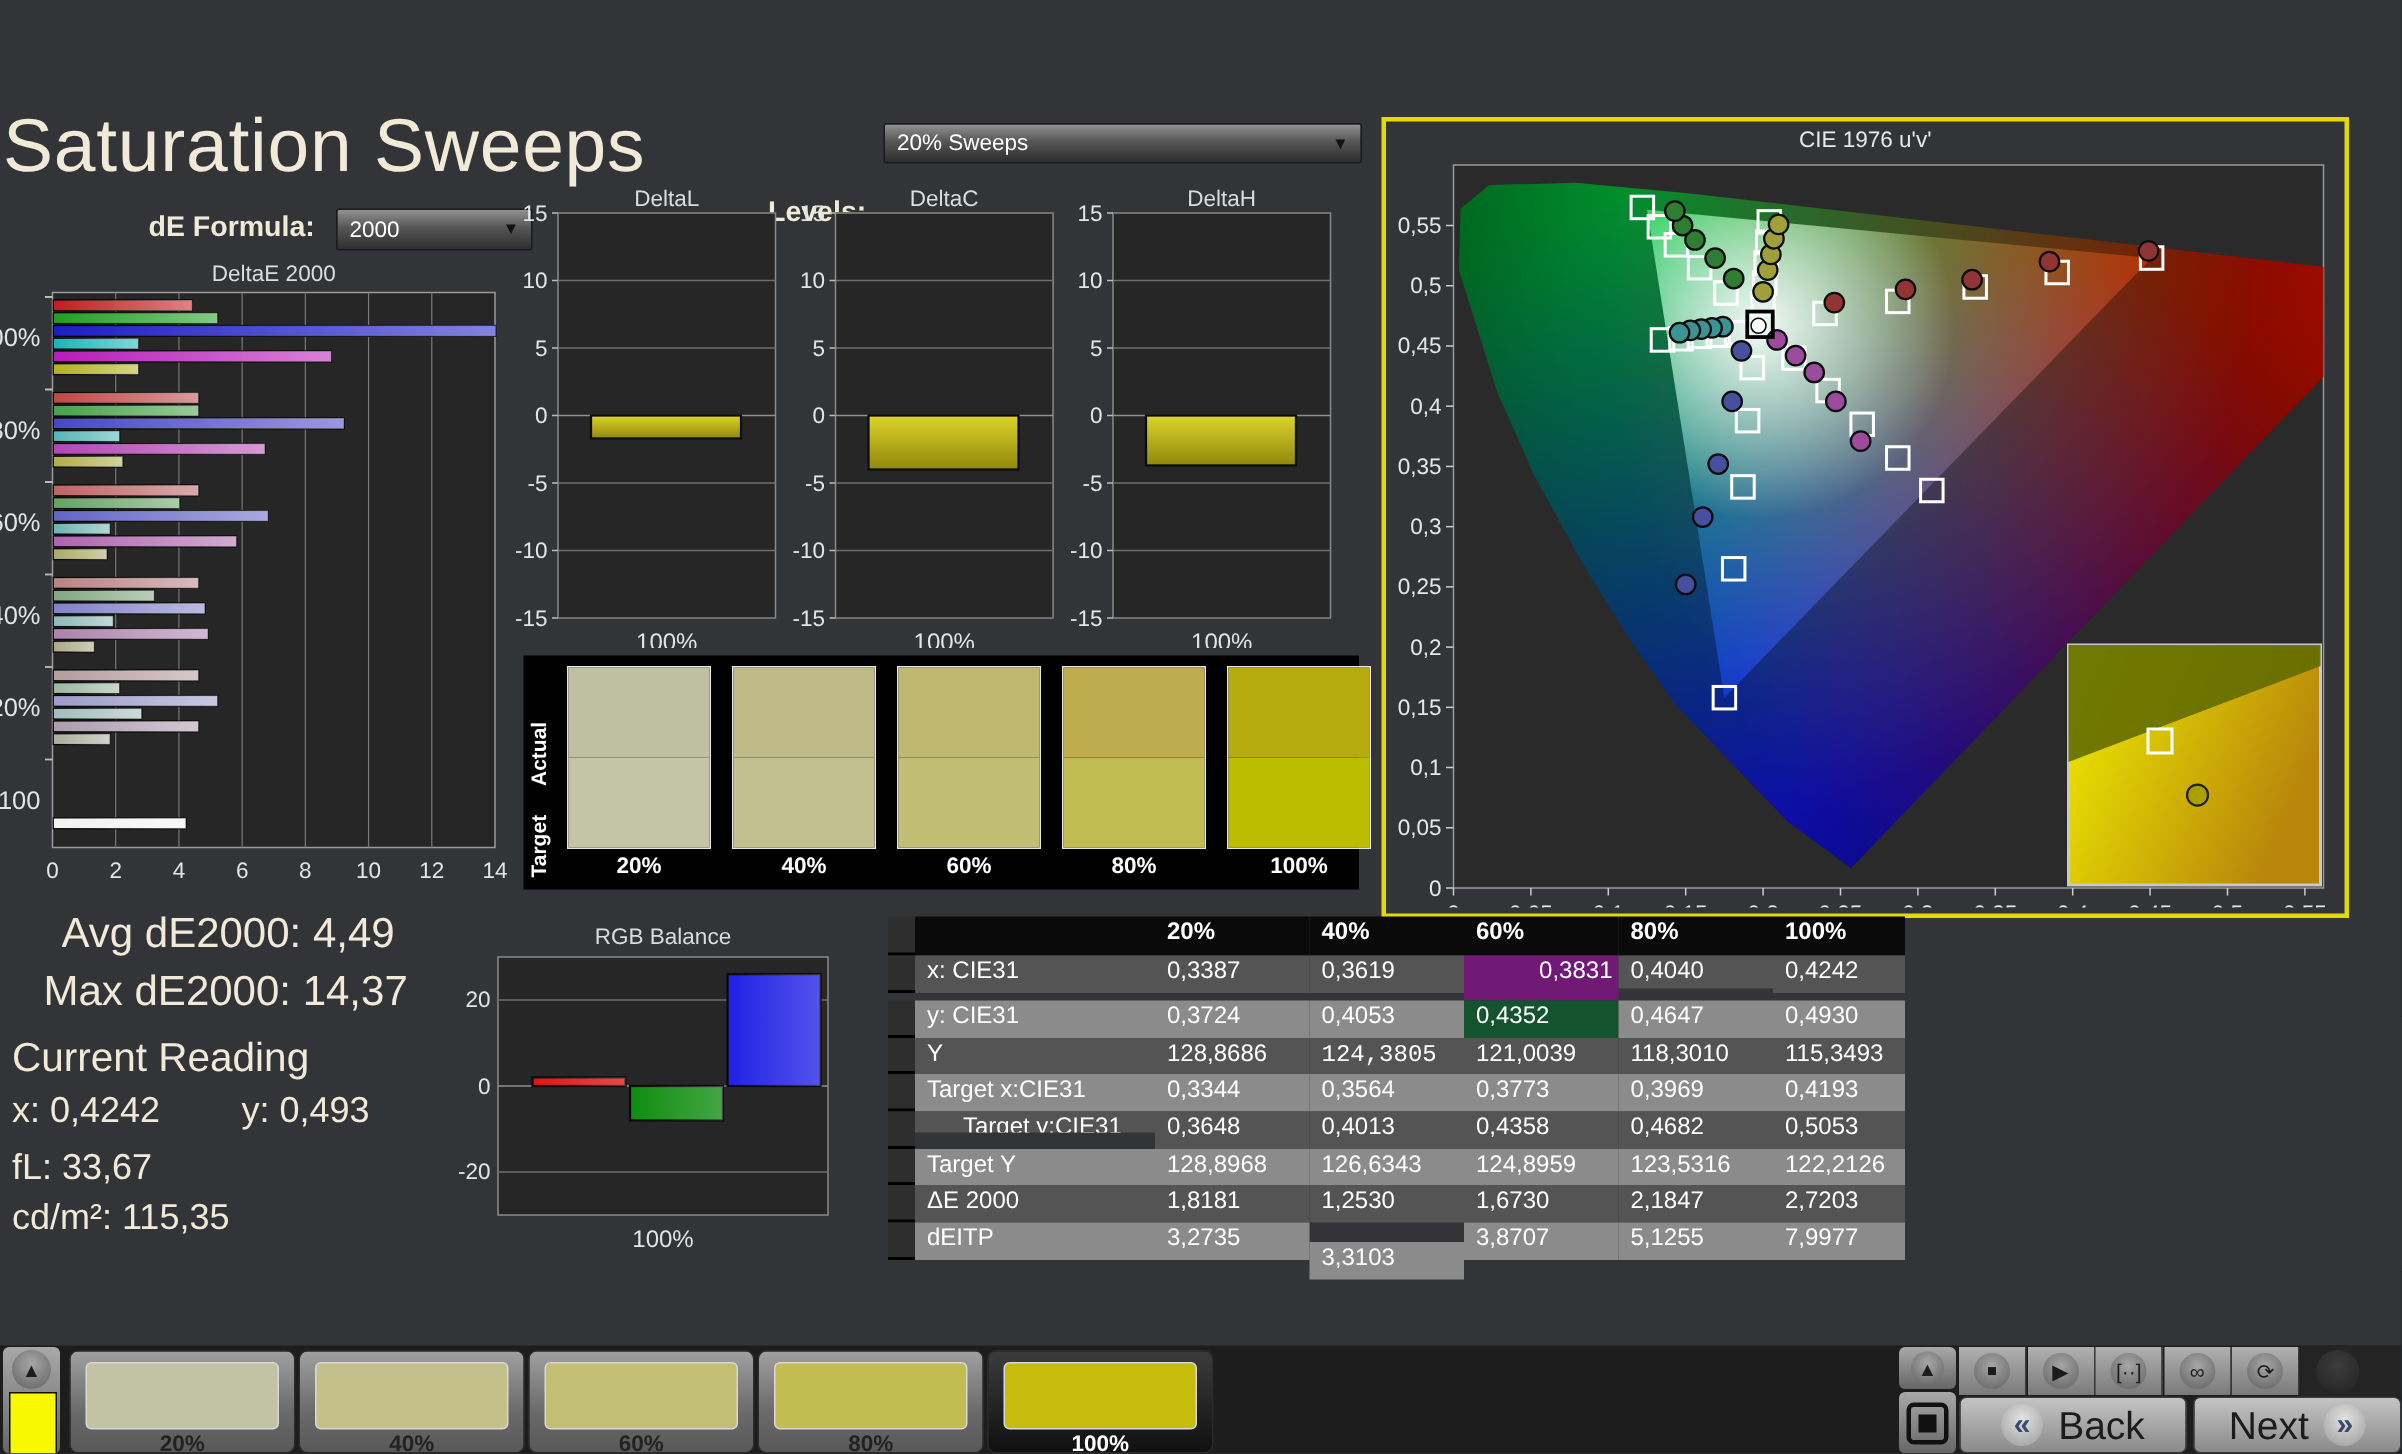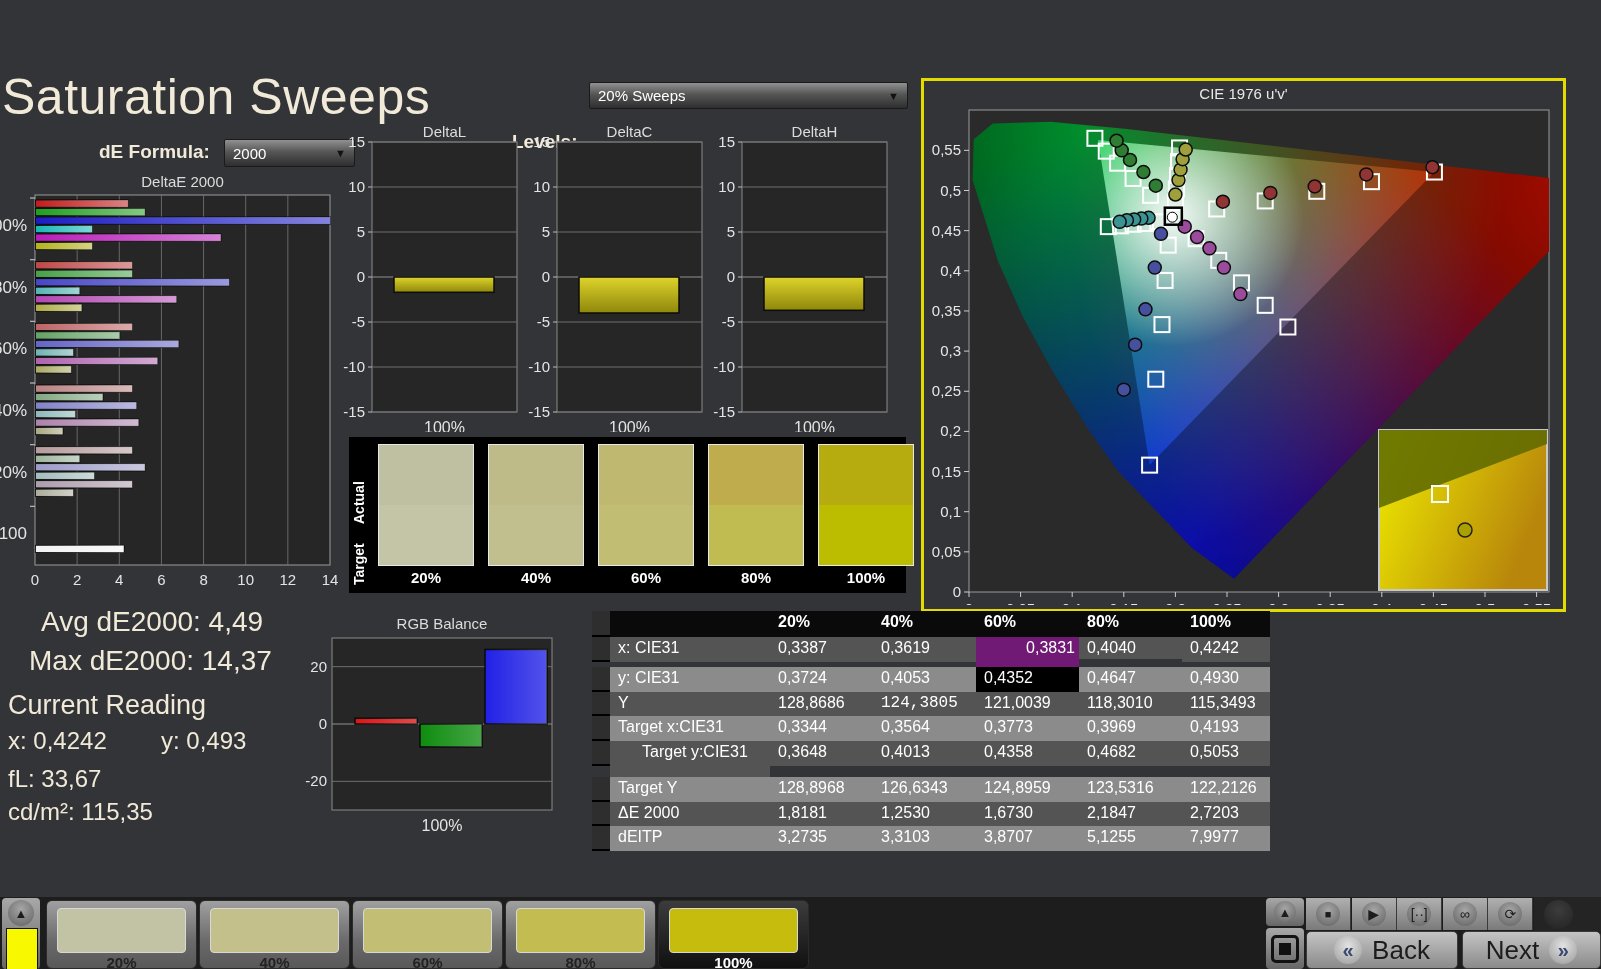--- a/index.html
+++ b/index.html
@@ -508,21 +508,21 @@
         <div class="tcell" style="width: 103px; height: 24.7px; background: rgb(84, 84, 84);">0,3619</div>
         <div class="tcell" style="width: 103px; height: 30px; background: #701a75; text-align: right;">0,3831</div>
         <div class="tcell" style="width: 103px; height: 22px; background: rgb(84, 84, 84);">0,4040</div>
         <div class="tcell" style="width: 88px; height: 24.7px; background: rgb(84, 84, 84);">0,4242</div>
       </div>
       <div class="trow">
         <div class="tcell" style="width: 18px; height: 24.7px; background: rgb(46, 46, 46); border-bottom: 2px solid rgb(0, 0, 0); padding: 0px;"></div>
         <div class="tcell" style="width: 160px; height: 24.7px; background: rgb(139, 139, 139);">y: CIE31</div>
         <div class="tcell" style="width: 103px; height: 24.7px; background: rgb(139, 139, 139);">0,3724</div>
         <div class="tcell" style="width: 103px; height: 24.7px; background: rgb(139, 139, 139);">0,4053</div>
-        <div class="tcell" style="width: 103px; height: 24.7px; background: #000000;">0,4352</div>
+        <div class="tcell" style="width: 103px; height: 24.7px; background: #14532d;">0,4352</div>
         <div class="tcell" style="width: 103px; height: 24.7px; background: rgb(139, 139, 139);">0,4647</div>
         <div class="tcell" style="width: 88px; height: 24.7px; background: rgb(139, 139, 139);">0,4930</div>
       </div>
       <div class="trow">
         <div class="tcell" style="width: 18px; height: 24.7px; background: rgb(46, 46, 46); border-bottom: 2px solid rgb(0, 0, 0); padding: 0px;"></div>
         <div class="tcell" style="width: 160px; height: 24.7px; background: rgb(84, 84, 84);">Y</div>
         <div class="tcell" style="width: 103px; height: 24.7px; background: rgb(84, 84, 84);">128,8686</div>
         <div class="tcell" style="width: 103px; height: 24.7px; background: rgb(84, 84, 84); font-family: Liberation Mono, monospace;">124,3805</div>
         <div class="tcell" style="width: 103px; height: 24.7px; background: rgb(84, 84, 84);">121,0039</div>
         <div class="tcell" style="width: 103px; height: 24.7px; background: rgb(84, 84, 84);">118,3010</div>
@@ -532,21 +532,21 @@
         <div class="tcell" style="width: 18px; height: 24.7px; background: rgb(46, 46, 46); border-bottom: 2px solid rgb(0, 0, 0); padding: 0px;"></div>
         <div class="tcell" style="width: 160px; height: 24.7px; background: rgb(139, 139, 139);">Target x:CIE31</div>
         <div class="tcell" style="width: 103px; height: 24.7px; background: rgb(139, 139, 139);">0,3344</div>
         <div class="tcell" style="width: 103px; height: 24.7px; background: rgb(139, 139, 139);">0,3564</div>
         <div class="tcell" style="width: 103px; height: 24.7px; background: rgb(139, 139, 139);">0,3773</div>
         <div class="tcell" style="width: 103px; height: 24.7px; background: rgb(139, 139, 139);">0,3969</div>
         <div class="tcell" style="width: 88px; height: 24.7px; background: rgb(139, 139, 139);">0,4193</div>
       </div>
       <div class="trow">
         <div class="tcell" style="width: 18px; height: 24.7px; background: rgb(46, 46, 46); border-bottom: 2px solid rgb(0, 0, 0); padding: 0px;"></div>
-        <div class="tcell" style="width: 160px; height: 36px; background: rgb(84, 84, 84); padding-left: 32px;">Target y:CIE31</div>
+        <div class="tcell" style="width: 160px; height: 14px; background: rgb(84, 84, 84); padding-left: 32px;">Target y:CIE31</div>
         <div class="tcell" style="width: 103px; height: 24.7px; background: rgb(84, 84, 84);">0,3648</div>
         <div class="tcell" style="width: 103px; height: 24.7px; background: rgb(84, 84, 84);">0,4013</div>
         <div class="tcell" style="width: 103px; height: 24.7px; background: rgb(84, 84, 84);">0,4358</div>
         <div class="tcell" style="width: 103px; height: 24.7px; background: rgb(84, 84, 84);">0,4682</div>
         <div class="tcell" style="width: 88px; height: 24.7px; background: rgb(84, 84, 84);">0,5053</div>
       </div>
       <div class="trow">
         <div class="tcell" style="width: 18px; height: 24.7px; background: rgb(46, 46, 46); border-bottom: 2px solid rgb(0, 0, 0); padding: 0px;"></div>
         <div class="tcell" style="width: 160px; height: 24.7px; background: rgb(139, 139, 139);">Target Y</div>
         <div class="tcell" style="width: 103px; height: 24.7px; background: rgb(139, 139, 139);">128,8968</div>
@@ -561,21 +561,21 @@
         <div class="tcell" style="width: 103px; height: 24.7px; background: rgb(84, 84, 84);">1,8181</div>
         <div class="tcell" style="width: 103px; height: 24.7px; background: rgb(84, 84, 84);">1,2530</div>
         <div class="tcell" style="width: 103px; height: 24.7px; background: rgb(84, 84, 84);">1,6730</div>
         <div class="tcell" style="width: 103px; height: 24.7px; background: rgb(84, 84, 84);">2,1847</div>
         <div class="tcell" style="width: 88px; height: 24.7px; background: rgb(84, 84, 84);">2,7203</div>
       </div>
       <div class="trow">
         <div class="tcell" style="width: 18px; height: 24.7px; background: rgb(46, 46, 46); border-bottom: 2px solid rgb(0, 0, 0); padding: 0px;"></div>
         <div class="tcell" style="width: 160px; height: 24.7px; background: rgb(139, 139, 139);">dEITP</div>
         <div class="tcell" style="width: 103px; height: 24.7px; background: rgb(139, 139, 139);">3,2735</div>
-        <div class="tcell" style="width: 103px; height: 24.7px; background: rgb(139, 139, 139);">3,3103</div>
+        <div class="tcell" style="width: 103px; height: 24.7px; background: rgb(139, 139, 139); margin-top: 13px;">3,3103</div>
         <div class="tcell" style="width: 103px; height: 24.7px; background: rgb(139, 139, 139);">3,8707</div>
         <div class="tcell" style="width: 103px; height: 24.7px; background: rgb(139, 139, 139);">5,1255</div>
         <div class="tcell" style="width: 88px; height: 24.7px; background: rgb(139, 139, 139);">7,9977</div>
       </div>
     </div>
 
   <div id="bottombar">
     <div style="position:absolute;left:2px;top:1px;width:38px;height:71px;border-radius:4px;
                 background:linear-gradient(#a8a8a8,#666);">
       <div class="roundicon" style="position:absolute;left:6px;top:2px;">

